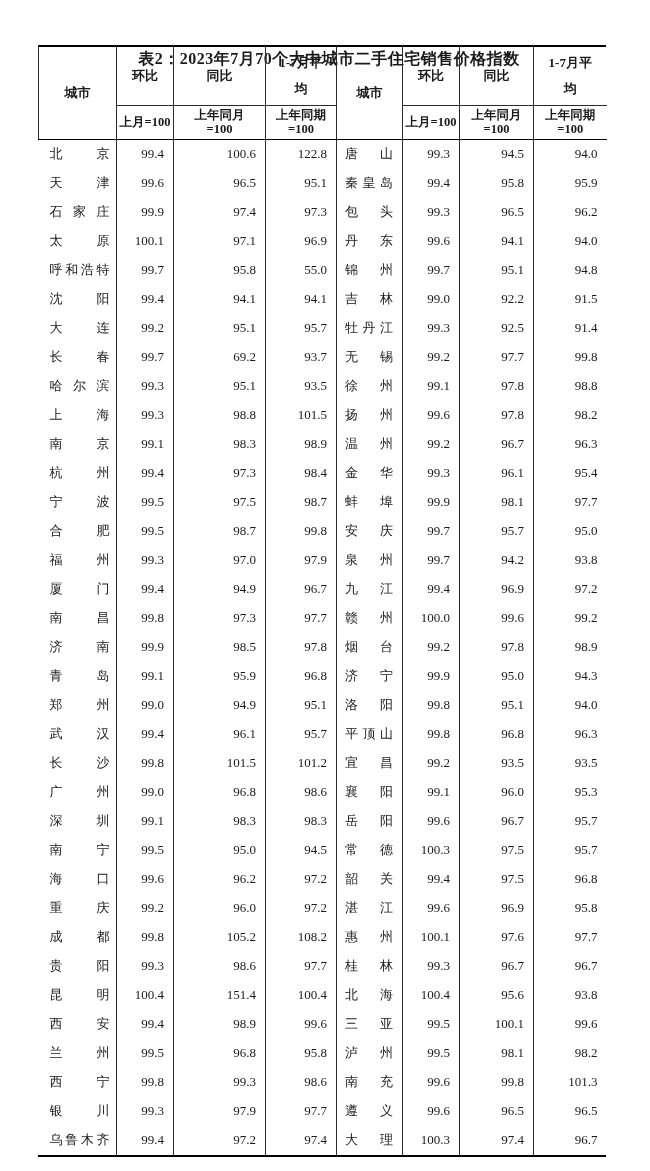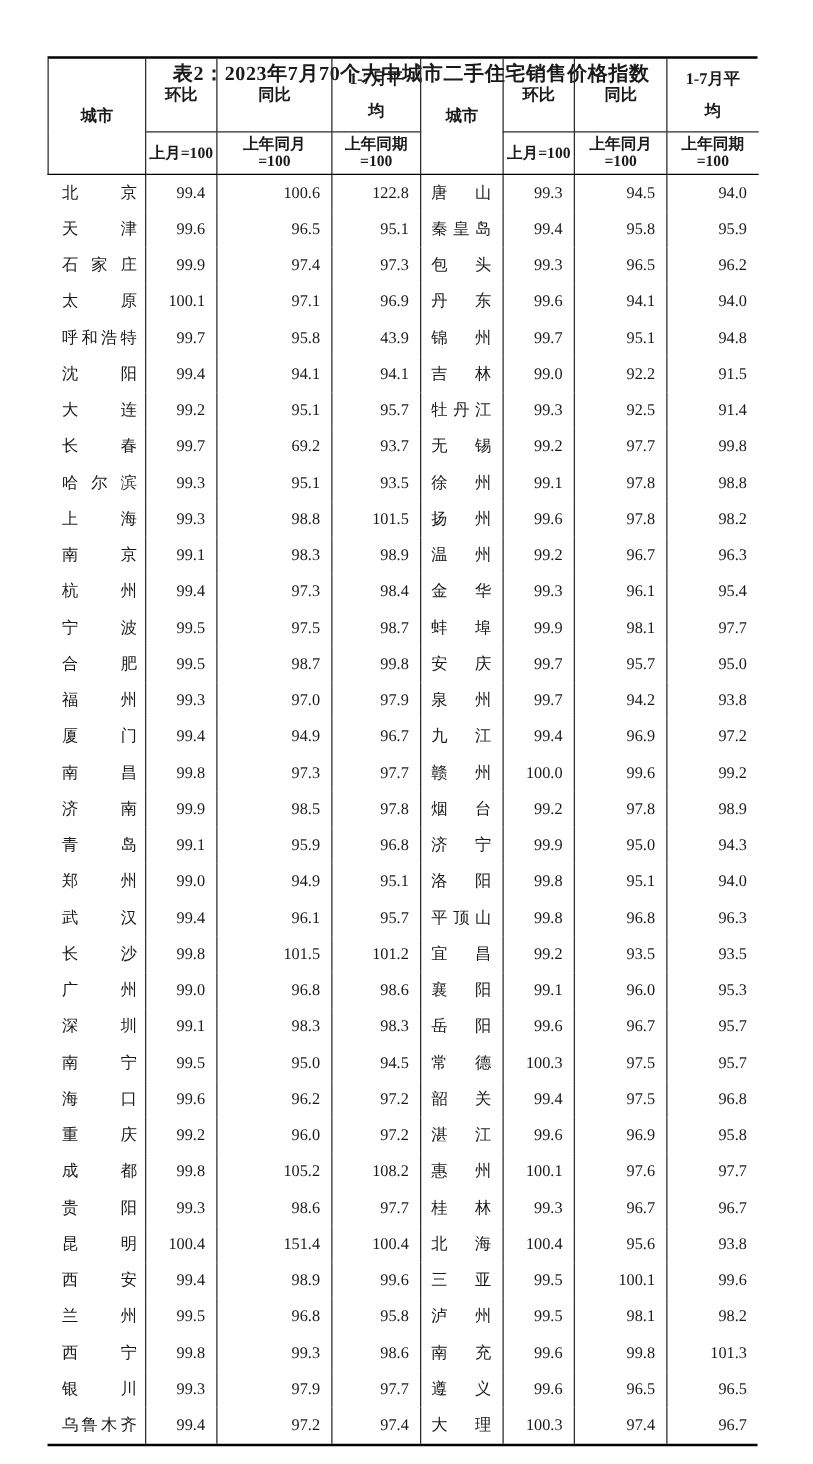--- a/index.html
+++ b/index.html
@@ -203,21 +203,21 @@
         </tr>
         <tr>
           <td class="city l"><span class="cjust">
               <span>呼</span>
               <span>和</span>
               <span>浩</span>
               <span>特</span>
             </span></td>
           <td class="num">99.7</td>
           <td class="num">95.8</td>
-          <td class="num">43.9</td>
+          <td class="num">55.0</td>
           <td class="city r"><span class="cjust">
               <span>锦</span>
               <span>州</span>
             </span></td>
           <td class="num">99.7</td>
           <td class="num">95.1</td>
           <td class="num">94.8</td>
         </tr>
         <tr>
           <td class="city l"><span class="cjust">

